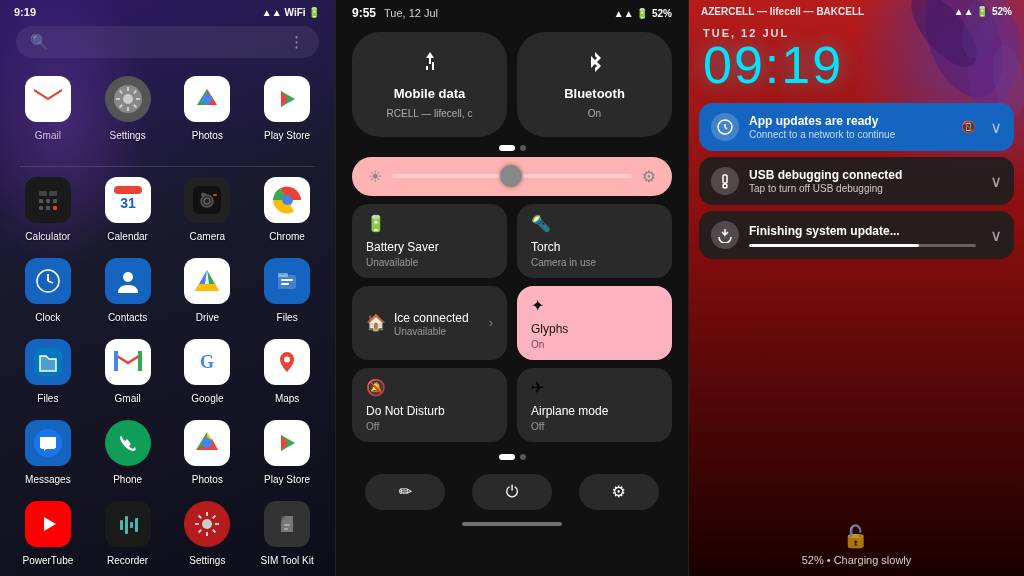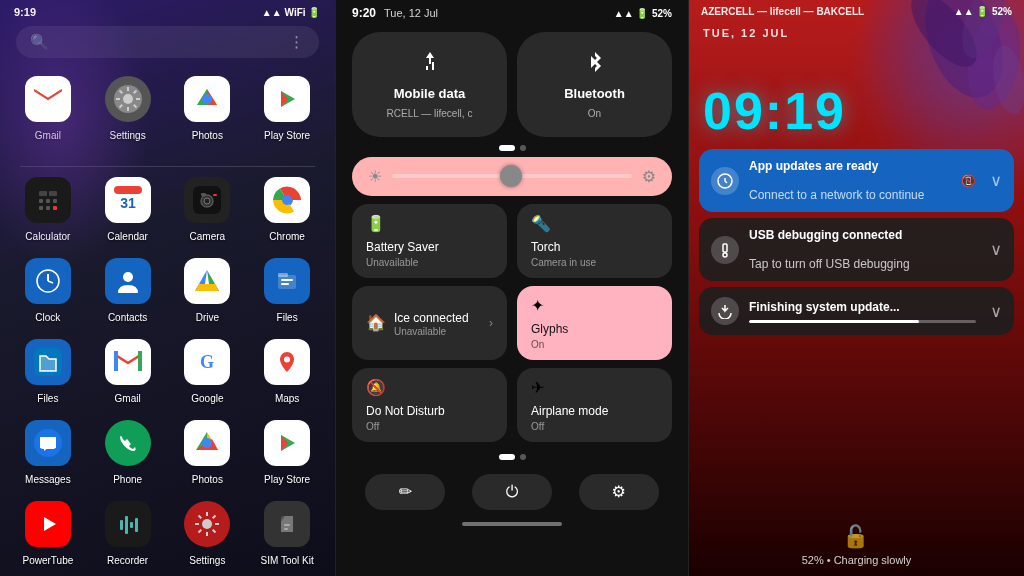--- a/index.html
+++ b/index.html
@@ -279,27 +279,26 @@
       font-weight: 600;
     }
     .ls-carrier { font-size: 10px; color: rgba(255,255,255,0.9); }
     .ls-status-right { display: flex; align-items: center; gap: 3px; font-size: 10px; }
     .ls-clock-area {
       padding: 8px 14px 4px;
     }
     .ls-date-label { color: rgba(255,255,255,0.85); font-size: 11px; font-weight: 600; letter-spacing: 2px; text-transform: uppercase; }
     .ls-clock {
       font-size: 52px;
-      font-weight: 700;
+      font-weight: 400;
       color: #00e5ff;
       letter-spacing: 2px;
       text-shadow: 0 0 20px rgba(0,229,255,0.5);
       font-variant-numeric: tabular-nums;
       line-height: 1;
-      margin-top: 46px;
     }
     .ls-notifications {
       flex: 1;
       display: flex;
       flex-direction: column;
       gap: 6px;
       padding: 8px 10px;
     }
     .ls-notif {
       background: rgba(30,30,30,0.92);
@@ -316,21 +315,21 @@
     .ls-notif-icon {
       width: 28px; height: 28px;
       border-radius: 50%;
       background: rgba(255,255,255,0.2);
       display: flex; align-items: center; justify-content: center;
       font-size: 14px; color: #fff;
       flex-shrink: 0;
     }
     .ls-notif-body { flex: 1; }
     .ls-notif-title { color: #fff; font-size: 12px; font-weight: 600; }
-    .ls-notif-sub { color: rgba(255,255,255,0.75); font-size: 12px; margin-top: 15px; }
+    .ls-notif-sub { color: rgba(255,255,255,0.75); font-size: 10px; margin-top: 1px; }
     .ls-notif-expand {
       color: rgba(255,255,255,0.6);
       font-size: 16px;
       margin-left: 4px;
     }
     .ls-progress-bar {
       height: 3px;
       background: rgba(255,255,255,0.3);
       border-radius: 2px;
       margin-top: 6px;
@@ -658,21 +657,21 @@
           </svg>
       </div>
       <span class="app-label">SIM Tool Kit</span>
     </div>
   </div>
 </div>
 
 <div id="panel-qs">
   <div class="qs-status-bar">
     <div style="display:flex;align-items:center;gap:8px;">
-      <span class="qs-time">9:20</span>
+      <span class="qs-time">9:55</span>
       <span class="qs-date" style="color:rgba(255,255,255,0.8);font-weight:400;">Tue, 12 Jul</span>
     </div>
     <div class="qs-status-right">
       <span>▲▲</span>
       <span>🔋</span>
       <span>52%</span>
     </div>
   </div>
 
   <div class="qs-top-tiles">

